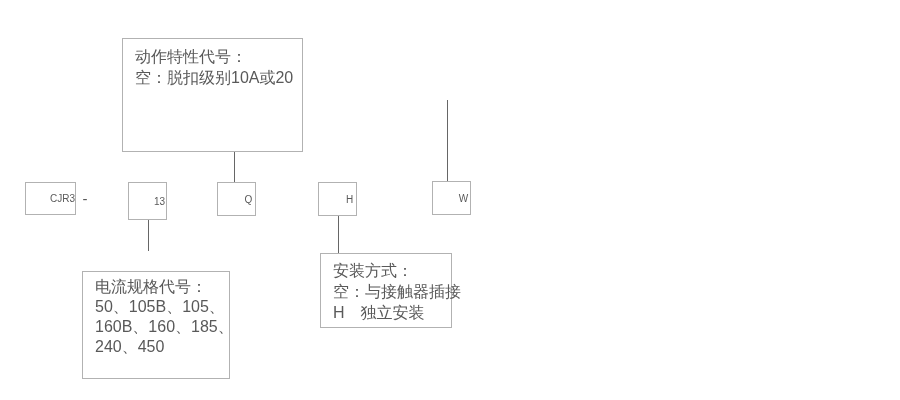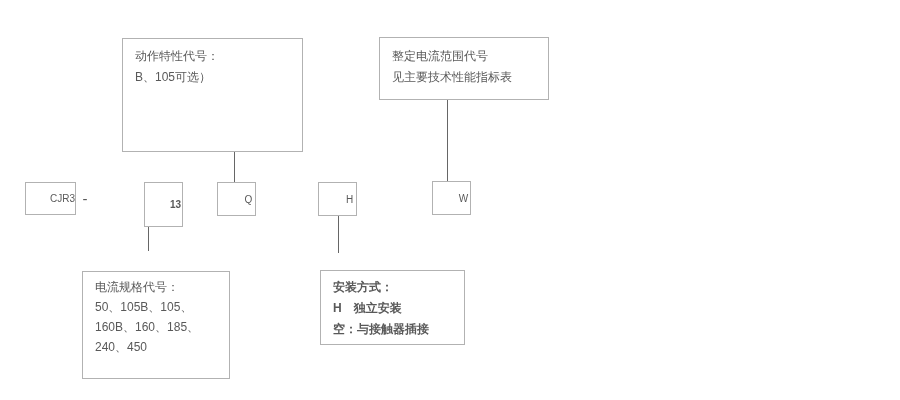--- a/index.html
+++ b/index.html
@@ -19,21 +19,21 @@
     width: 900px;
     height: 400px;
     background: var(--bg);
     overflow: hidden;
   }
   .callout {
     position: absolute;
     border: 1px solid var(--border);
     background: var(--bg);
     color: var(--text);
-    font-size: 12px;
+    font-size: 16px;
     line-height: 21px;
     padding: 7px 8px 0 12px;
   }
   .callout.tight { line-height: 20px; padding-top: 5px; }
   .codebox {
     position: absolute;
     border: 1px solid var(--border);
     background: var(--bg);
     color: var(--text);
     font-size: 10px;
@@ -57,46 +57,42 @@
   }
   .callout-line { white-space: pre; }
 </style>
 </head>
 <body>
 
 <div class="canvas">
 
   <div class="callout" style="left:122px; top:38px; width:181px; height:114px;">
     <div class="callout-line">动作特性代号：</div>
-    <div class="callout-line">B、105可选）</div>
+    <div class="callout-line">空：脱扣级别10A或20</div>
   </div>
 
-  <div class="callout" style="left:379px; top:37px; width:170px; height:63px; padding-top:8px;">
-    <div class="callout-line">整定电流范围代号</div>
-    <div class="callout-line">见主要技术性能指标表</div>
-  </div>
 
   <div class="vline" style="left:234px; top:152px; height:31px;"></div>
   <div class="vline" style="left:447px; top:100px; height:82px;"></div>
   <div class="vline" style="left:148px; top:215px; height:36px;"></div>
   <div class="vline" style="left:338px; top:216px; height:37px;"></div>
 
   <div class="codebox" style="left:25px; top:182px; width:51px; height:33px;">CJR3</div>
   <div class="separator" style="left:78px; top:182px; width:14px; height:33px;">-</div>
-  <div class="codebox" style="left:144px; top:182px; width:39px; height:45px;font-weight:bold;">13</div>
+  <div class="codebox" style="left:128px; top:182px; width:39px; height:38px;">13</div>
   <div class="codebox" style="left:217px; top:182px; width:39px; height:34px;">Q</div>
   <div class="codebox" style="left:318px; top:182px; width:39px; height:34px;">H</div>
   <div class="codebox" style="left:432px; top:181px; width:39px; height:34px;">W</div>
 
   <div class="callout tight" style="left:82px; top:251px; width:148px; height:108px;margin-top:20px;">
     <div class="callout-line">电流规格代号：</div>
     <div class="callout-line">50、105B、105、</div>
     <div class="callout-line">160B、160、185、</div>
     <div class="callout-line">240、450</div>
   </div>
 
-  <div class="callout" style="left:320px; top:270px; width:145px; height:75px; padding-top:6px;font-weight:bold;">
+  <div class="callout" style="left:320px; top:253px; width:132px; height:75px; padding-top:6px;">
     <div class="callout-line">安装方式：</div>
+    <div class="callout-line">空：与接触器插接</div>
     <div class="callout-line">H　独立安装</div>
-    <div class="callout-line">空：与接触器插接</div>
   </div>
 
 </div>
 
 </body></html>

